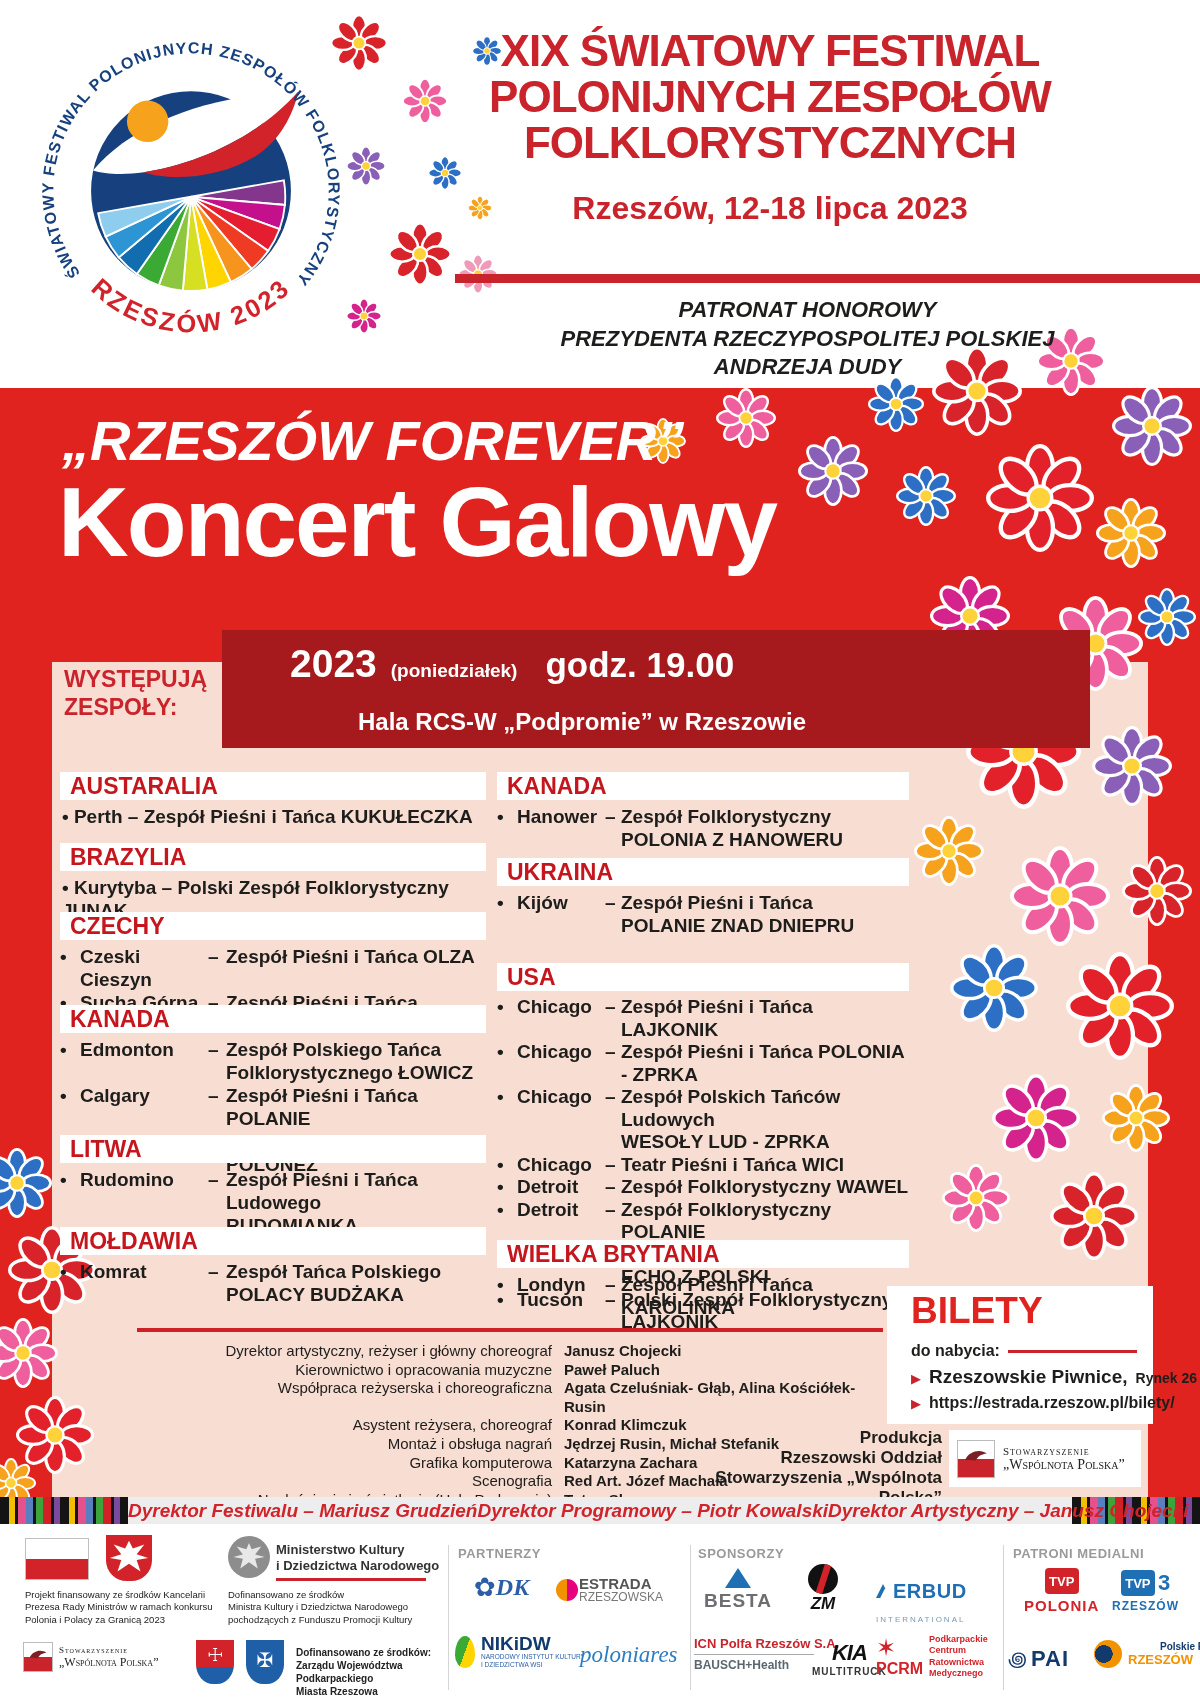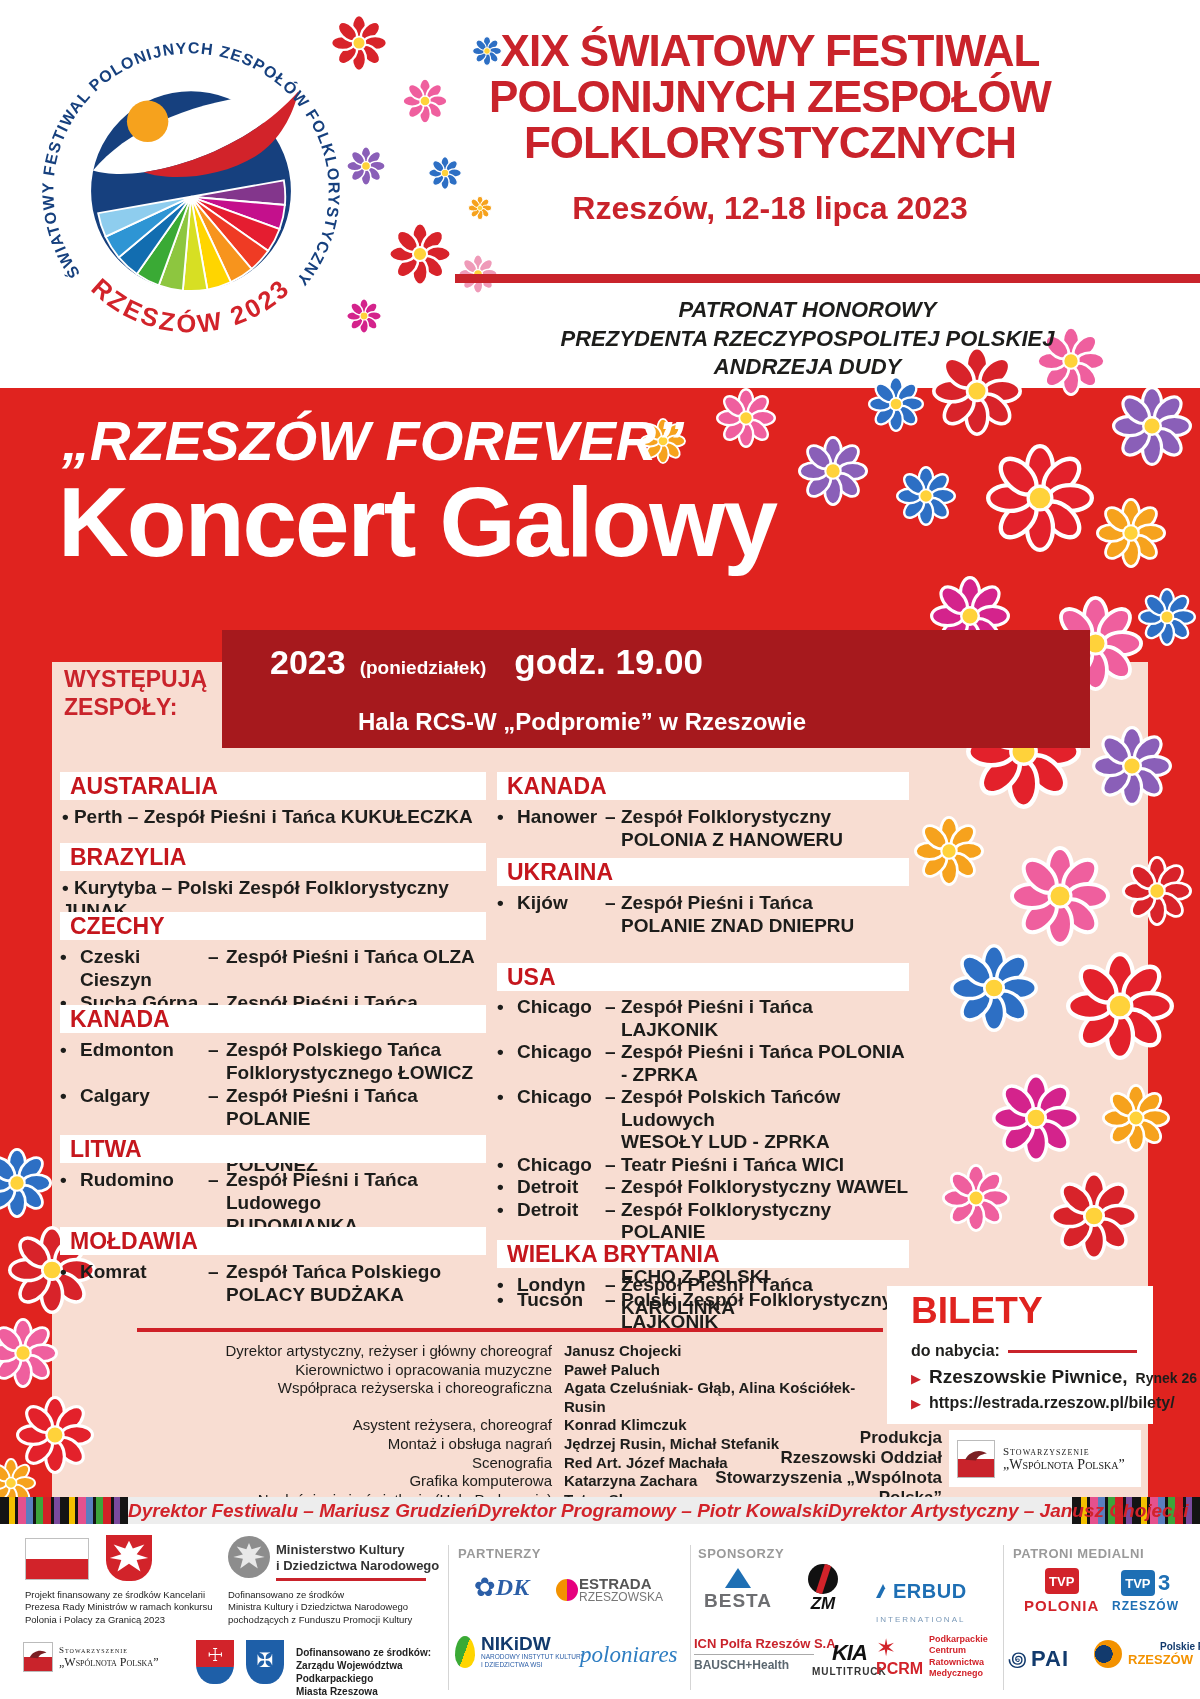--- a/index.html
+++ b/index.html
@@ -19,21 +19,21 @@
   #red-rule{left:455px;top:274px;width:745px;height:9px;background:#c9232b;z-index:3;}
   #patronat{left:545px;top:296px;width:525px;text-align:center;font-style:italic;font-weight:bold;
             font-size:22px;line-height:1.3;color:#1d1d1b;z-index:3;}
   
   #hero-quote{left:62px;top:408px;color:#fff;font-style:italic;font-weight:bold;font-size:56px;z-index:3;white-space:nowrap;}
   #hero-title{left:58px;top:466px;color:#fff;font-weight:bold;font-size:98px;letter-spacing:-2px;z-index:3;white-space:nowrap;}
   
   #date-banner{left:222px;top:630px;width:868px;height:118px;background:#a6191d;color:#fff;z-index:3;}
   .ev-line1{position:absolute;left:48px;top:12px;display:flex;align-items:baseline;gap:14px;white-space:nowrap;}
   .ev-date{font-size:46px;font-weight:bold;}
-  .ev-year{font-size:34px;font-weight:bold;}
+  .ev-year{font-size:39px;font-weight:bold;margin-left:20px;}
   .ev-day{font-size:19px;font-weight:bold;}
   .ev-time{font-size:35px;font-weight:bold;margin-left:14px;}
   .ev-line2{position:absolute;left:40px;top:78px;width:640px;text-align:center;font-size:24px;font-weight:bold;}
   
   #lineup-heading{left:64px;top:666px;font-size:23px;font-weight:bold;color:#c9232b;line-height:1.2;white-space:pre-line;z-index:3;}
   .country{position:absolute;z-index:3;}
   .col-l{left:60px;width:426px;}
   .col-r{left:497px;width:412px;}
   .chead{background:#fff;color:#c5161d;font-weight:bold;font-size:23px;height:28px;line-height:28px;padding-left:10px;}
   .entries{padding-top:5px;font-size:19px;font-weight:600;line-height:23px;color:#1d1d1b;}
@@ -520,26 +520,26 @@
       </div>
     <div class="crow">
         <span class="clabel">Asystent reżysera, choreograf</span>
         <span class="cval">Konrad Klimczuk</span>
       </div>
     <div class="crow">
         <span class="clabel">Montaż  i obsługa nagrań</span>
         <span class="cval">Jędrzej Rusin, Michał Stefanik</span>
       </div>
     <div class="crow">
+        <span class="clabel">Grafika komputerowa</span>
+        <span class="cval">Katarzyna Zachara</span>
+      </div>
+    <div class="crow">
         <span class="clabel">Scenografia</span>
         <span class="cval">Red Art. Józef Machała</span>
-      </div>
-    <div class="crow">
-        <span class="clabel">Grafika komputerowa</span>
-        <span class="cval">Katarzyna Zachara</span>
       </div>
     <div class="crow">
         <span class="clabel">Nagłośnienie i oświetlenie (Hala Podpromie)</span>
         <span class="cval">Toton Show</span>
       </div>
   </div>
 
   <div class="abs" id="tickets">
     <div id="tickets-title">BILETY</div>
     <div class="tk-subrow">

